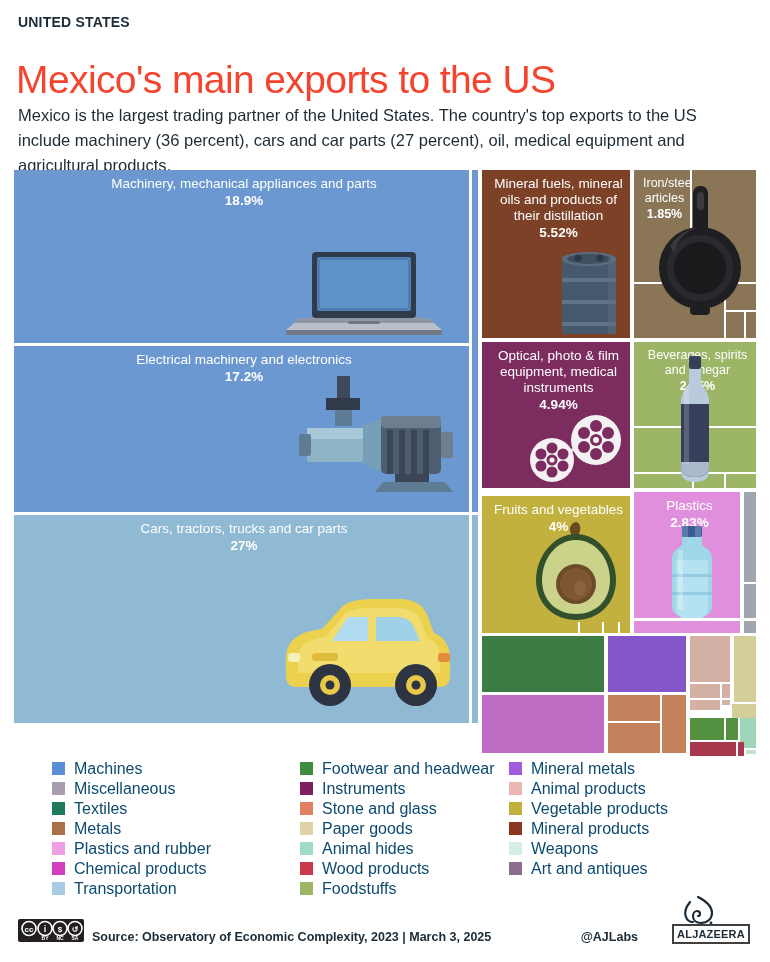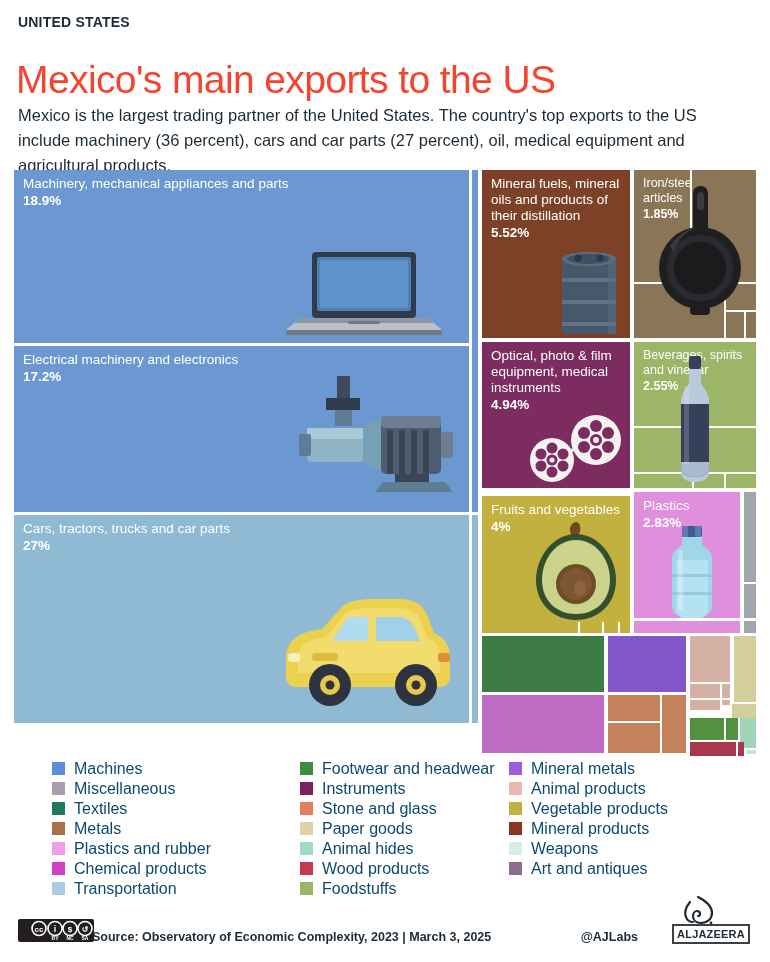--- a/index.html
+++ b/index.html
@@ -58,20 +58,21 @@
     left: 14px;
     top: 170px;
     width: 742px;
     height: 556px;
     background: #ffffff;
   }
   .tile {
     position: absolute;
     box-sizing: border-box;
     overflow: hidden;
+    text-align: center;
   }
   .tile .label {
     position: absolute;
     left: 9px;
     top: 6px;
     right: 4px;
     color: #ffffff;
     font-size: 13.5px;
     line-height: 16px;
     font-weight: normal;
@@ -123,21 +124,20 @@
     white-space: nowrap;
   }
   .cc {
     position: absolute;
     left: 18px;
     top: 919px;
     width: 66px;
     height: 23px;
     background: #231f20;
     border-radius: 2px;
-    padding-left: 10px;
   }
   .cc svg { display: block; }
   .source {
     position: absolute;
     left: 92px;
     top: 930px;
     font-size: 12.5px;
     font-weight: bold;
     color: #1c2b36;
     white-space: nowrap;

